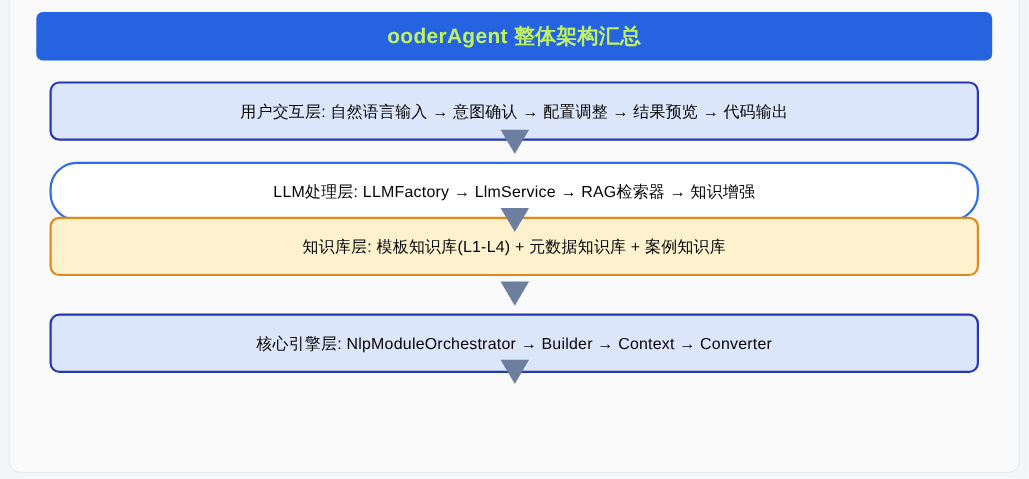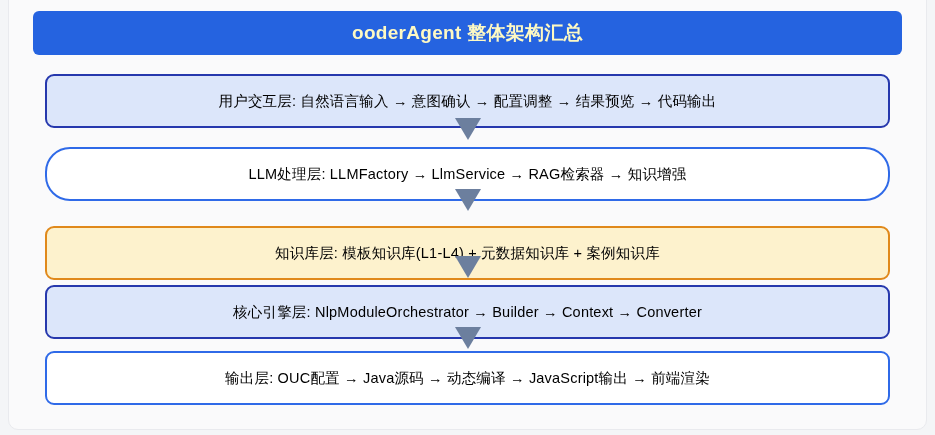--- a/index.html
+++ b/index.html
@@ -44,21 +44,21 @@
     width: 869px;
     height: 44px;
     background: #2563e0;
     border-radius: 6px;
     display: flex;
     align-items: center;
     justify-content: center;
     box-sizing: border-box;
   }
   .banner-title {
-    color: #fef9c3;
+    color: #bef264;
     font-size: 19px;
     font-weight: bold;
     letter-spacing: 0.3px;
     white-space: nowrap;
   }
 
   
   .layer {
     position: absolute;
     left: 45px;
@@ -90,21 +90,21 @@
     background: #fdf2cd;
     border: 2.5px solid #e0891b;
   }
   .layer.style-softblue {
     background: #dce6fa;
     border: 2.5px solid #2638ad;
   }
 
   .row0 { top: 74px; }
   .row1 { top: 147px; border-radius: 25px; }
-  .row2 { top: 226px; }
+  .row2 { top: 197px; }
   .row3 { top: 285px; text-align: center; }
   .row4 { top: 351px; }
 
   
   .connector {
     position: absolute;
     left: 0;
     width: 935px;
     height: 0;
     z-index: 3;
@@ -161,17 +161,14 @@
   </div>
 
   <div class="layer style-softblue row3">
     <span class="layer-label">核心引擎层: NlpModuleOrchestrator → Builder → Context → Converter</span>
   </div>
 
   <div class="connector conn3">
     <span class="arrow-head"></span>
   </div>
 
-  <div class="layer style-plain row4">
-    <span class="layer-label">输出层: OUC配置 → Java源码 → 动态编译 → JavaScript输出 → 前端渲染</span>
-  </div>
 
 </div>
 
 </body></html>

